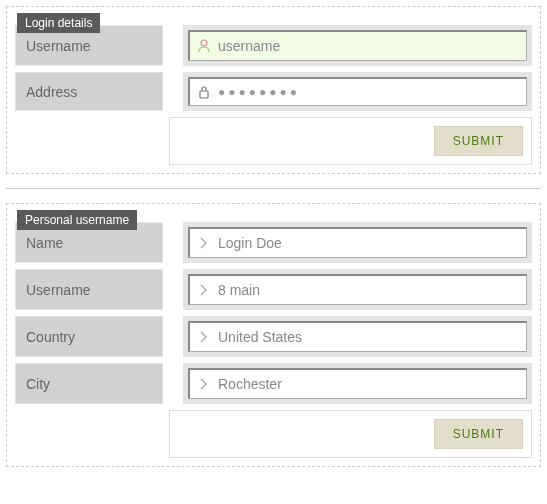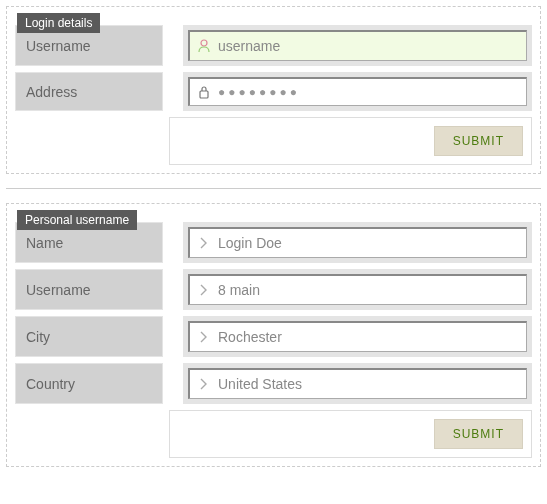--- a/index.html
+++ b/index.html
@@ -135,39 +135,39 @@
       <div class="input">
         <svg class="ic" viewBox="0 0 12 14">
             <path d="M3 2l5 5-5 5" fill="none" stroke="#aaa" stroke-width="1.4"></path>
           </svg>
         <span>8 main</span>
       </div>
     </div>
   </div>
 
   <div class="row">
+    <div class="lbl">Country</div>
+    <div class="field">
+      <div class="input">
+        <svg class="ic" viewBox="0 0 12 14">
+            <path d="M3 2l5 5-5 5" fill="none" stroke="#aaa" stroke-width="1.4"></path>
+          </svg>
+        <span>United States</span>
+      </div>
+    </div>
+  </div>
+
+  <div class="row">
     <div class="lbl">City</div>
     <div class="field">
       <div class="input">
         <svg class="ic" viewBox="0 0 12 14">
             <path d="M3 2l5 5-5 5" fill="none" stroke="#aaa" stroke-width="1.4"></path>
           </svg>
         <span>Rochester</span>
-      </div>
-    </div>
-  </div>
-
-  <div class="row">
-    <div class="lbl">Country</div>
-    <div class="field">
-      <div class="input">
-        <svg class="ic" viewBox="0 0 12 14">
-            <path d="M3 2l5 5-5 5" fill="none" stroke="#aaa" stroke-width="1.4"></path>
-          </svg>
-        <span>United States</span>
       </div>
     </div>
   </div>
 
   <div class="submit-row">
     <div class="submit-spacer"></div>
     <div class="submit-area">
       <button class="submit">SUBMIT</button>
     </div>
   </div>

